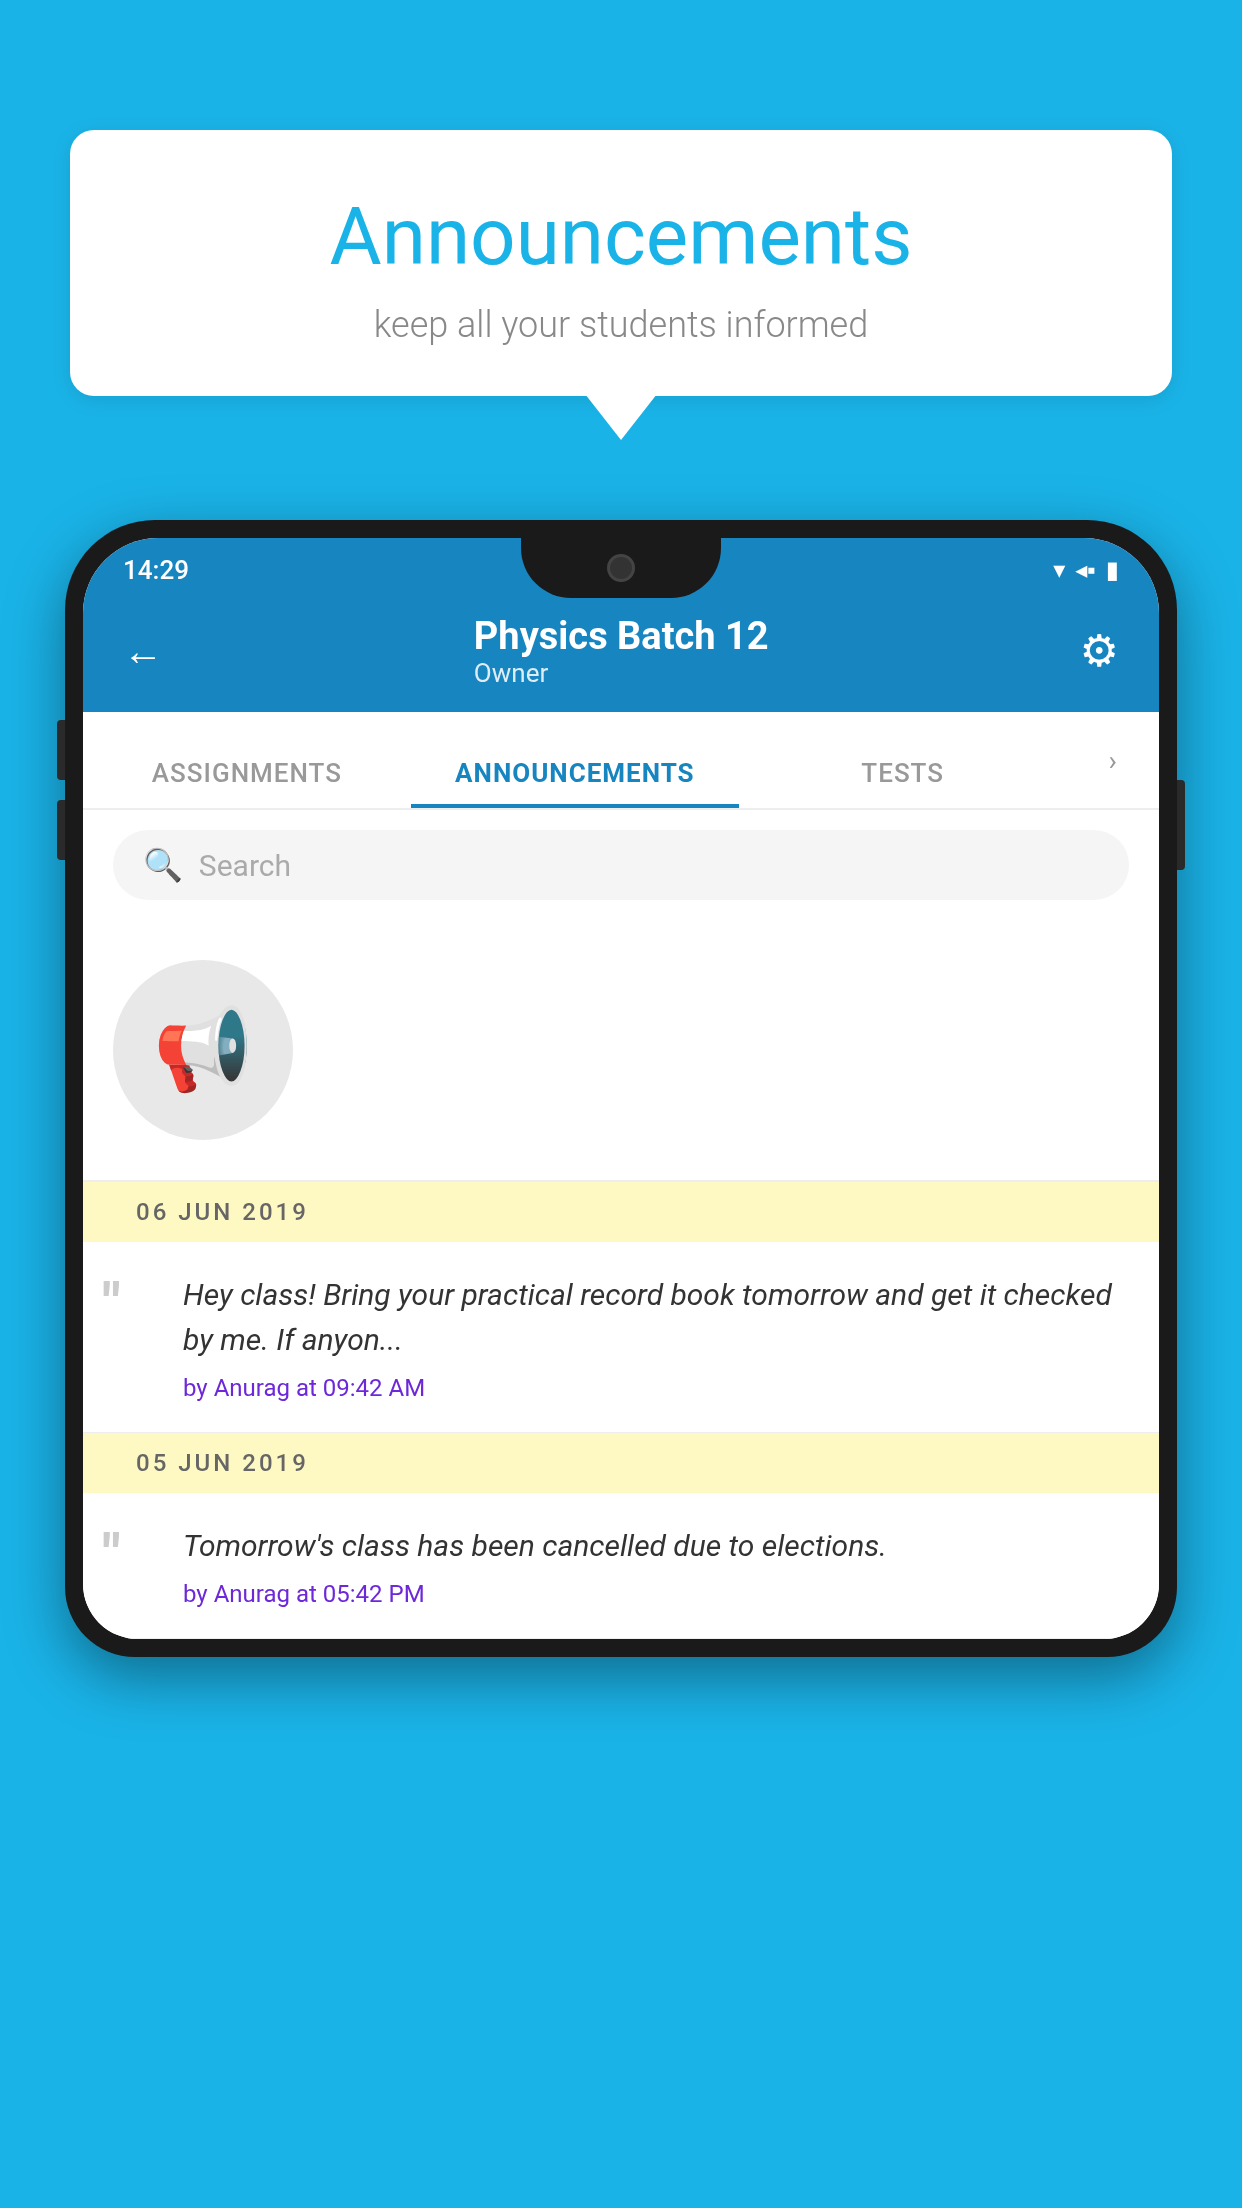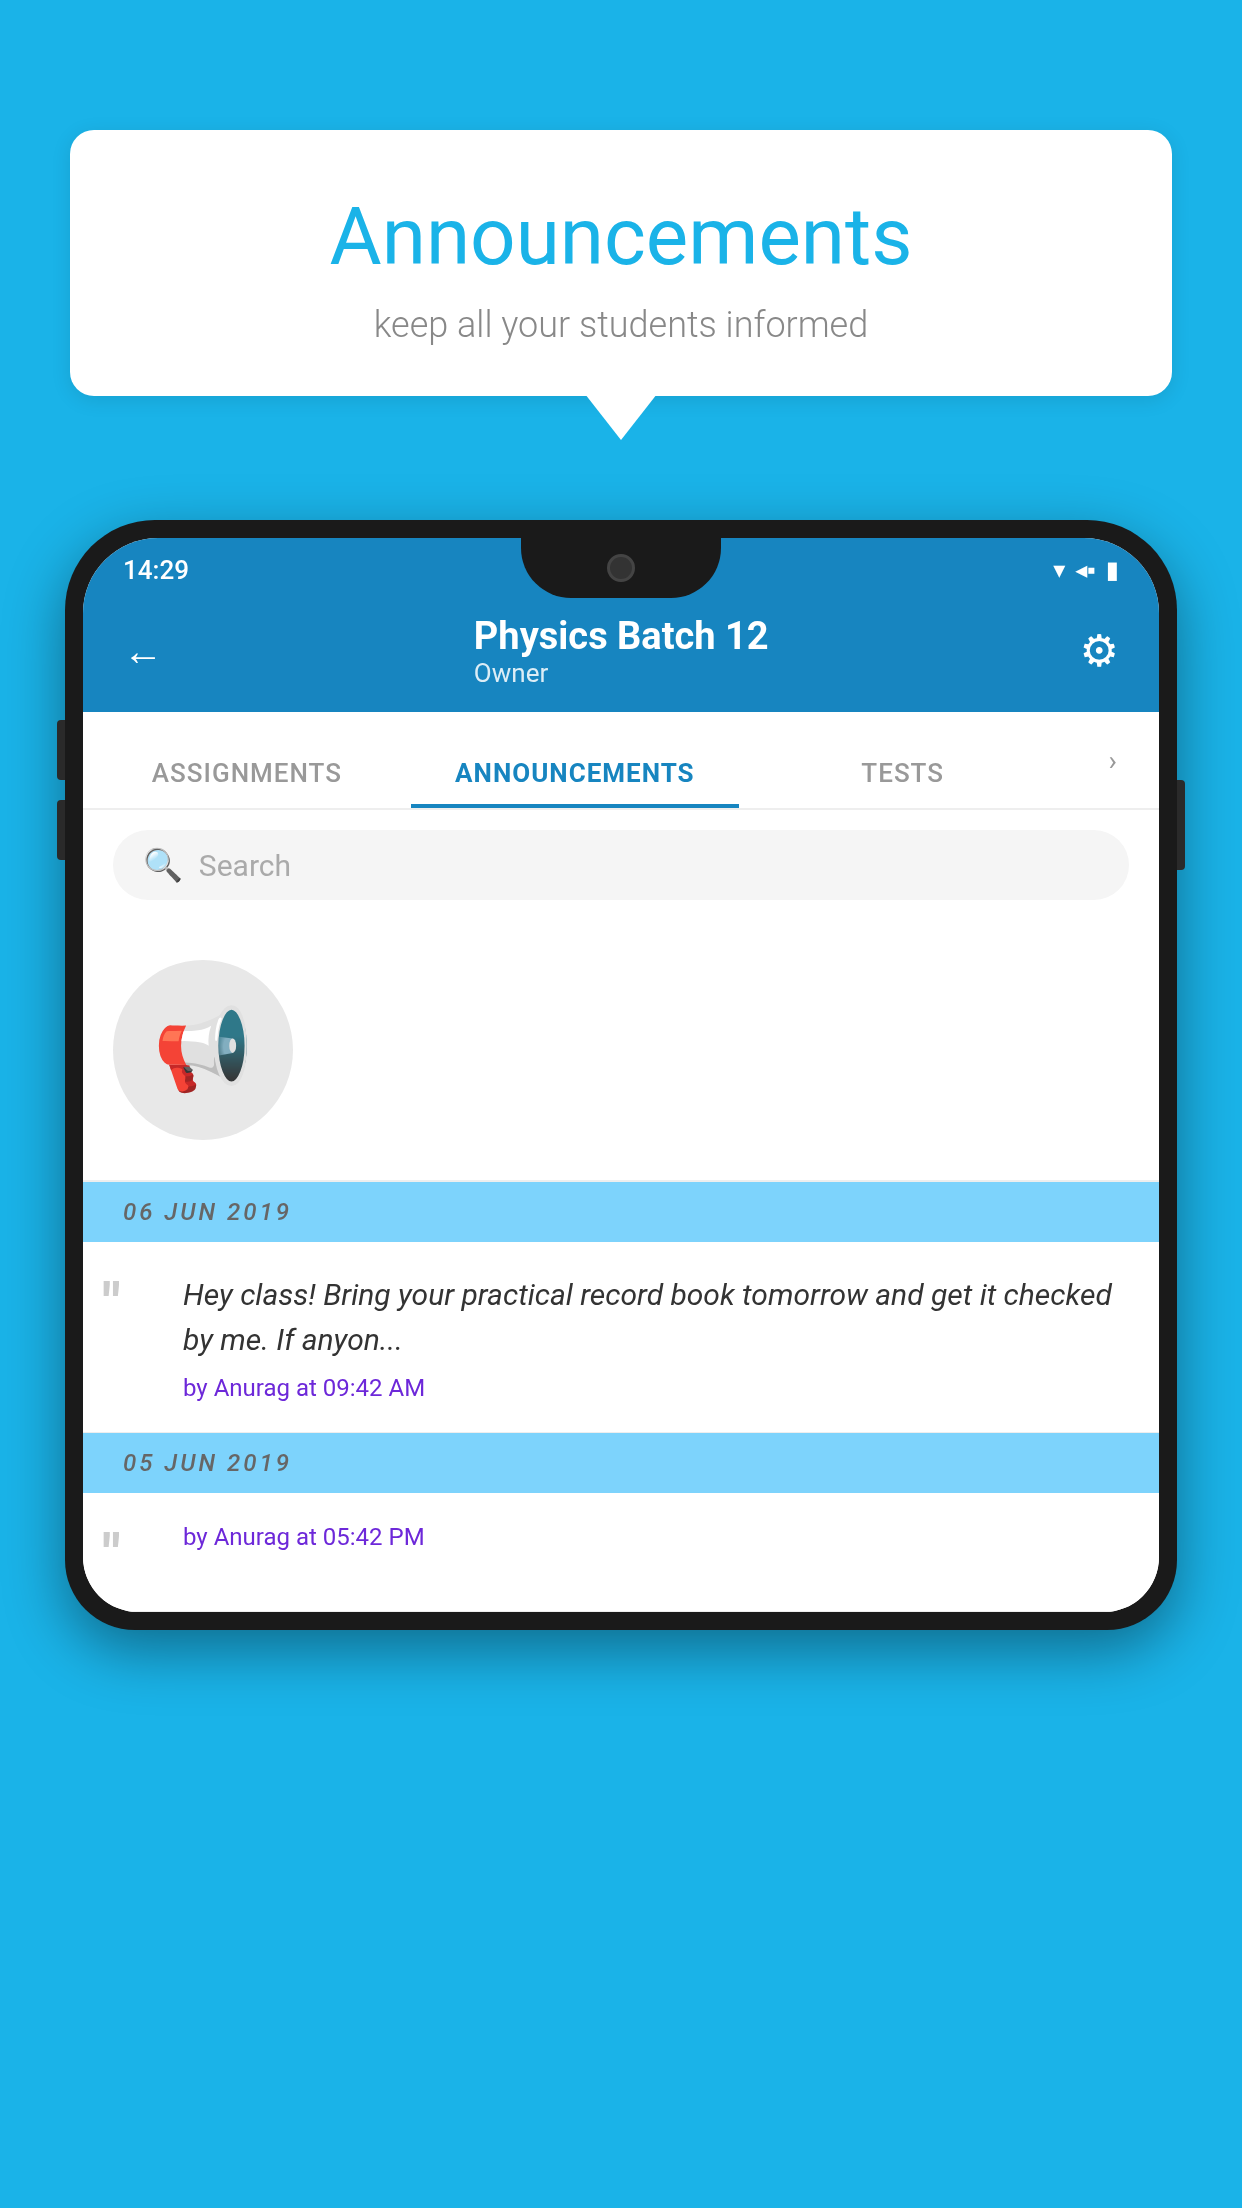--- a/index.html
+++ b/index.html
@@ -285,23 +285,22 @@
       padding: 26px 40px;
       font-size: 30px;
       font-weight: 500;
       cursor: pointer;
       text-align: center;
       width: fit-content;
     }
 
     
     .date-divider {
-      background: #7dd3fc;
-      padding: 16px 40px;
-      font-style: italic;
+      background: #fef9c3;
+      padding: 16px 53px;
     }
 
     .date-text {
       font-size: 24px;
       color: #666;
       letter-spacing: 3px;
       font-weight: 500;
     }
 
     
@@ -444,19 +443,20 @@
         </div>
       </div>
 
       <div class="date-divider">
         <span class="date-text">05  JUN  2019</span>
       </div>
 
       <div class="announcement-item">
         <div class="quote-icon">"</div>
         <div class="announcement-content">
+          <div class="announcement-text">Tomorrow's class has been cancelled due to elections.</div>
           <div class="announcement-meta">by Anurag at 05:42 PM</div>
         </div>
       </div>
 
     </div>
   </div>
 </div>
 
 </body></html>

